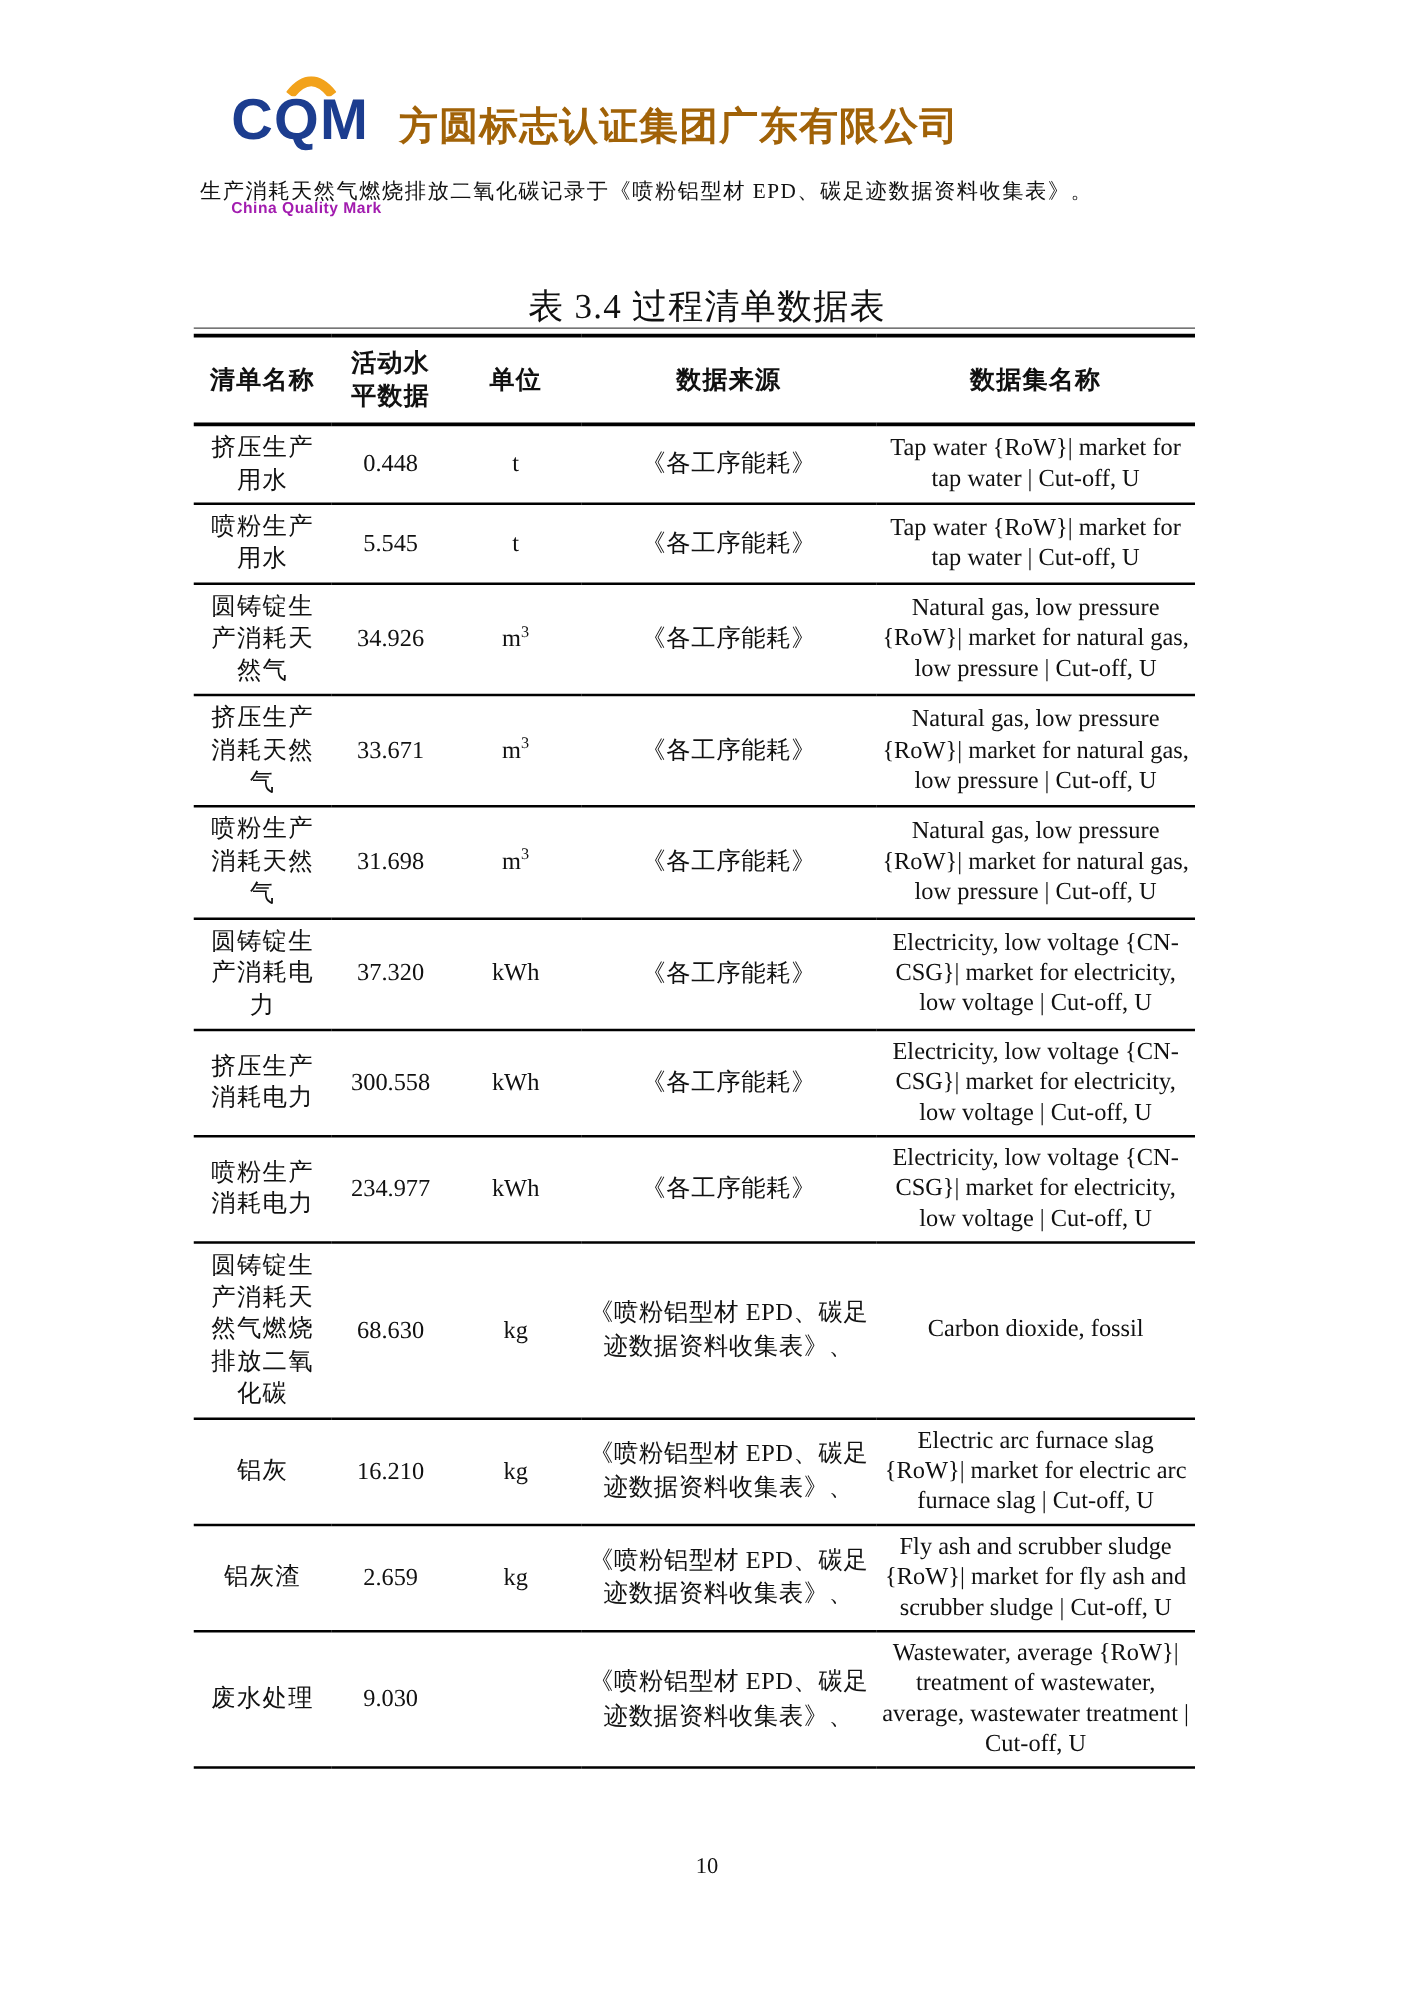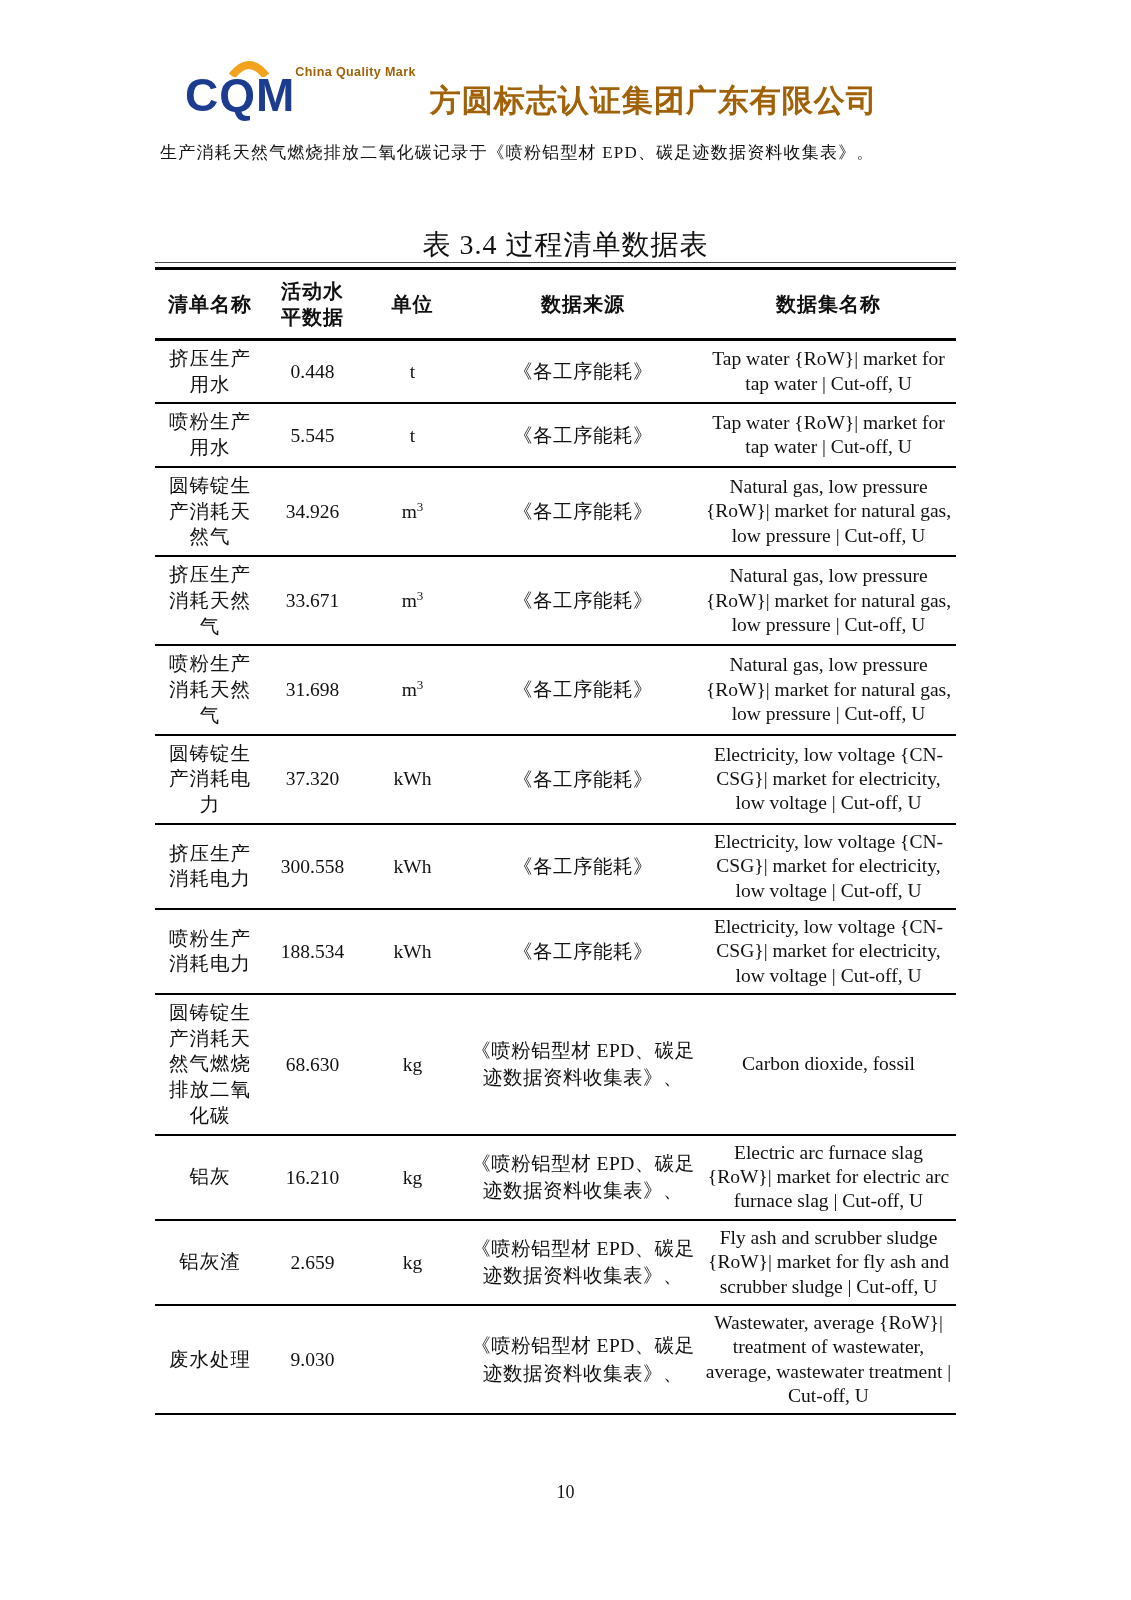--- a/index.html
+++ b/index.html
@@ -8,31 +8,31 @@
     width:1131px; height:1600px; position:relative;
     font-family:"Liberation Serif","DejaVu Serif",serif;
     color:#111111;
   }
 
   
   .logo-row {
     position:absolute; top:62px; left:185px;
     display:flex; align-items:flex-start; gap:14px;
   }
-  .cqm-block { display:flex; flex-direction:row; }
+  .cqm-block { display:flex; flex-direction:column;gap:38px; }
   .cqm-text {
     font-family:"Liberation Sans","DejaVu Sans",sans-serif;
     font-weight:bold; font-size:46px; line-height:1;
     color:#1c3d8f; letter-spacing:1px; position:relative;
     padding-top:10px;
   }
   .q-arc { position:absolute; top:-1px; left:44px; width:40px; height:16px; display:block; }
   .tagline {
     font-family:"Liberation Sans","DejaVu Sans",sans-serif;
-    font-size:12.5px; font-weight:bold; color:#a16207;
+    font-size:12.5px; font-weight:bold; color:#a21caf;
     margin-top:3px; letter-spacing:0.4px;
   }
   .company {
     font-family:"Liberation Sans","DejaVu Sans",sans-serif;
     font-size:31px; font-weight:bold; color:#a16207;
     margin-top:18px; letter-spacing:1px; white-space:nowrap;
   }
 
   
   .paragraph {
@@ -169,21 +169,21 @@
   <tr>
     <td class="c-name">挤压生产消耗电力</td>
     <td class="c-value">300.558</td>
     <td class="c-unit"><span>kWh</span><sup></sup></td>
     <td class="c-source">《各工序能耗》</td>
     <td class="c-dataset">Electricity, low voltage {CN-CSG}| market for electricity, low voltage | Cut-off, U</td>
   </tr>
 
   <tr>
     <td class="c-name">喷粉生产消耗电力</td>
-    <td class="c-value">188.534</td>
+    <td class="c-value">234.977</td>
     <td class="c-unit"><span>kWh</span><sup></sup></td>
     <td class="c-source">《各工序能耗》</td>
     <td class="c-dataset">Electricity, low voltage {CN-CSG}| market for electricity, low voltage | Cut-off, U</td>
   </tr>
 
 
 
   <tr>
     <td class="c-name">圆铸锭生产消耗天然气燃烧排放二氧化碳</td>
     <td class="c-value">68.630</td>

